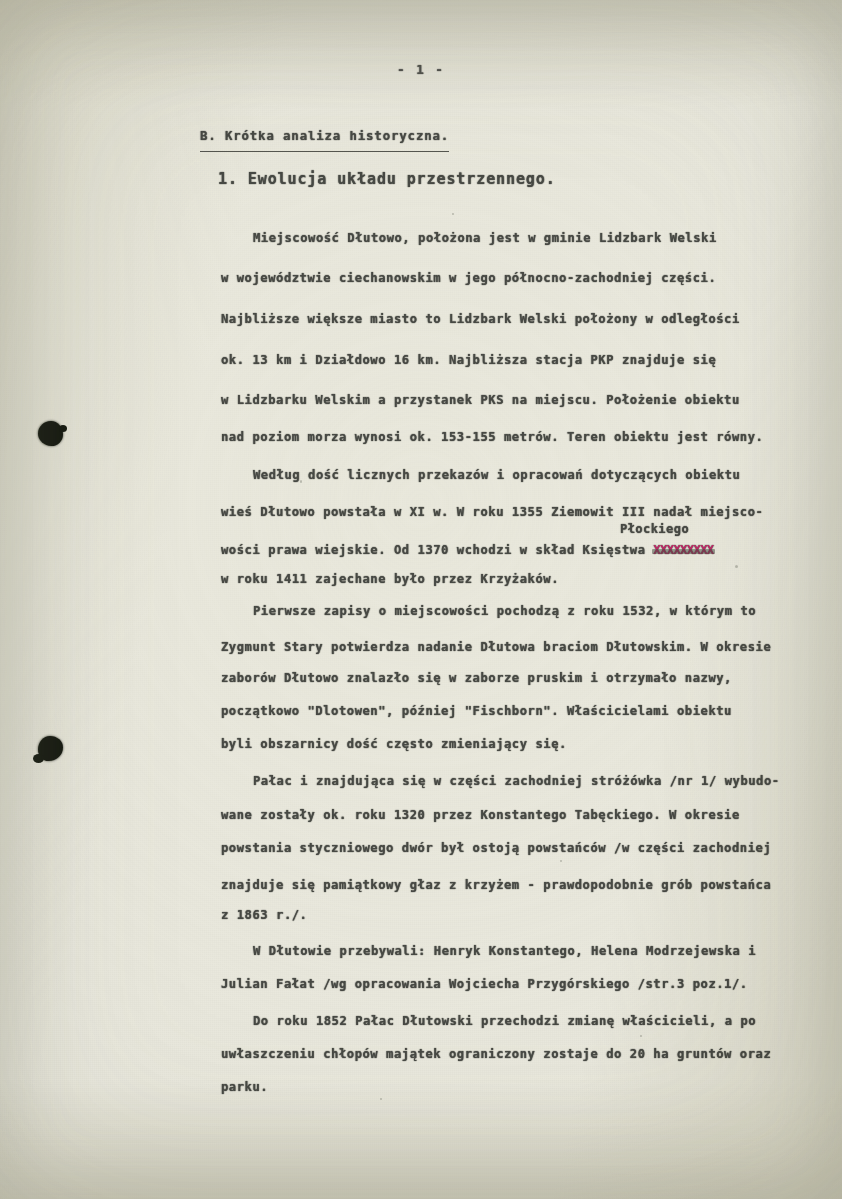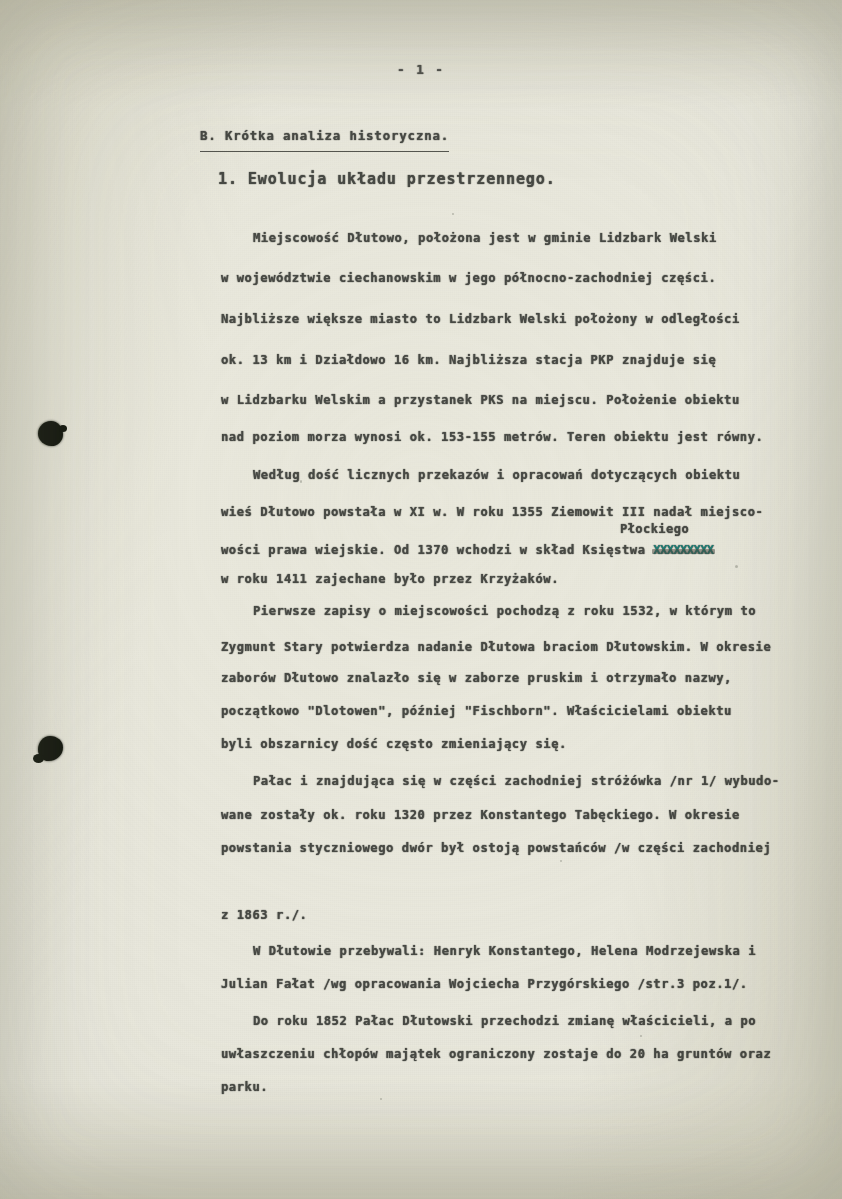--- a/index.html
+++ b/index.html
@@ -107,21 +107,21 @@
     left: 620px;
     top: 522px;
     font-size: 12px;
     letter-spacing: 0.45px;
   }
 
   
   .overtype {
     position: relative;
     display: inline-block;
-    color: #0f766e;
+    color: #be185d;
     letter-spacing: -0.6px;
     filter: blur(0.25px);
   }
   .overtype::after {
     content: "";
     position: absolute;
     left: -1px;
     right: -1px;
     top: 44%;
     height: 5px;
@@ -206,20 +206,21 @@
 
   <div class="typed body-line indent" style="top:604px">Pierwsze zapisy o miejscowości pochodzą z roku 1532, w którym to</div>
   <div class="typed body-line" style="top:671px">zaborów Dłutowo znalazło się w zaborze pruskim i otrzymało nazwy,</div>
   <div class="typed body-line" style="top:640px">Zygmunt Stary potwierdza nadanie Dłutowa braciom Dłutowskim. W okresie</div>
   <div class="typed body-line" style="top:704px">początkowo "Dlotowen", później "Fischborn". Właścicielami obiektu</div>
   <div class="typed body-line" style="top:737px">byli obszarnicy dość często zmieniający się.</div>
 
   <div class="typed body-line indent" style="top:774px">Pałac i znajdująca się w części zachodniej stróżówka /nr 1/ wybudo-</div>
   <div class="typed body-line" style="top:808px">wane zostały ok. roku 1320 przez Konstantego Tabęckiego. W okresie</div>
   <div class="typed body-line" style="top:841px">powstania styczniowego dwór był ostoją powstańców /w części zachodniej</div>
+  <div class="typed body-line" style="top:878px">znajduje się pamiątkowy głaz z krzyżem - prawdopodobnie grób powstańca</div>
   <div class="typed body-line" style="top:908px">z 1863 r./.</div>
 
   <div class="typed body-line indent" style="top:944px">W Dłutowie przebywali: Henryk Konstantego, Helena Modrzejewska i</div>
   <div class="typed body-line" style="top:977px">Julian Fałat /wg opracowania Wojciecha Przygórskiego /str.3 poz.1/.</div>
 
   <div class="typed body-line indent" style="top:1014px">Do roku 1852 Pałac Dłutowski przechodzi zmianę właścicieli, a po</div>
   <div class="typed body-line" style="top:1047px">uwłaszczeniu chłopów majątek ograniczony zostaje do 20 ha gruntów oraz</div>
   <div class="typed body-line" style="top:1080px">parku.</div>
 
   <div class="ink-blot" id="ink-blot-upper"></div>

